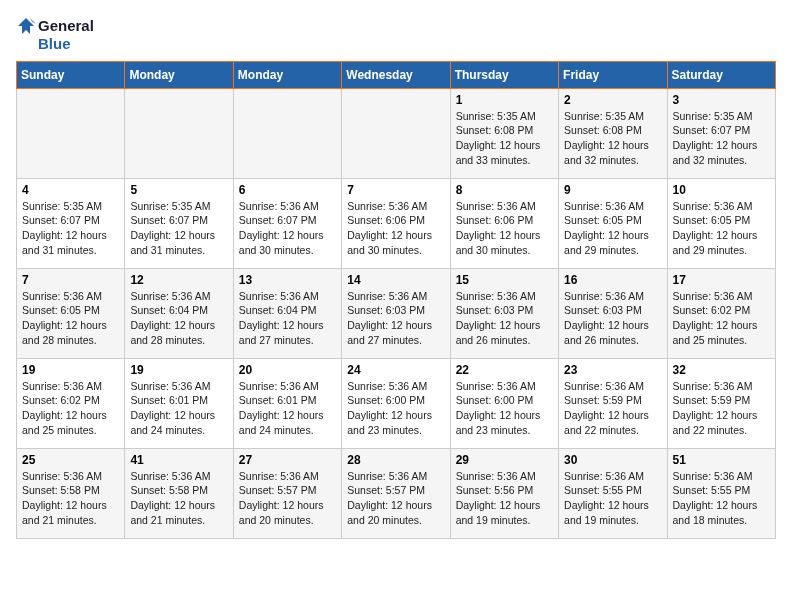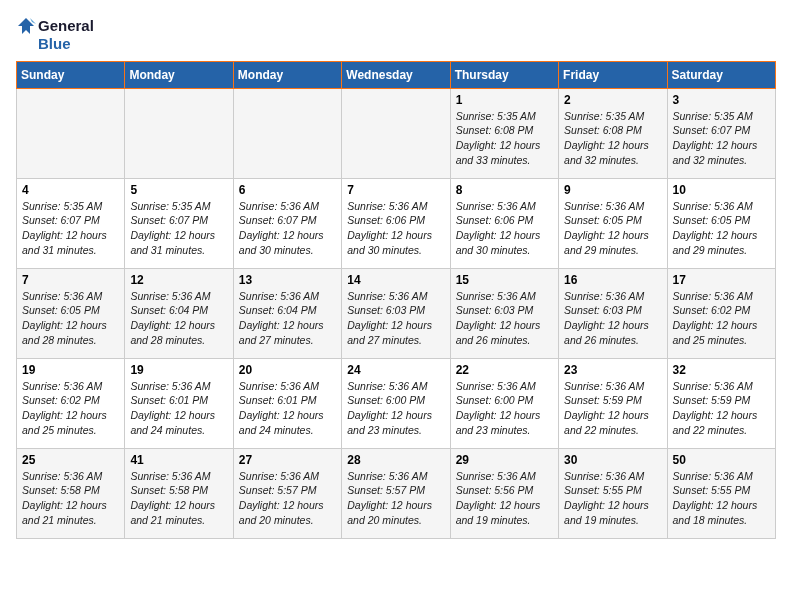--- a/index.html
+++ b/index.html
@@ -68,21 +68,20 @@
     .day-number {
       font-weight: bold;
       font-size: 12px;
       display: block;
       margin-bottom: 2px;
     }
     .day-info {
       font-size: 10.5px;
       color: #222;
       line-height: 1.4;
-      font-style: italic;
     }
     .empty-cell {
       background-color: #f5f5f5;
     }
   </style>
 </head>
 <body>
 
 <div class="header-area">
   <div class="logo">
@@ -333,21 +332,21 @@
 and 19 minutes.</div>
         </td>
         <td>
           <span class="day-number">30</span>
           <div class="day-info" style="white-space: pre-line;">Sunrise: 5:36 AM
 Sunset: 5:55 PM
 Daylight: 12 hours
 and 19 minutes.</div>
         </td>
         <td>
-          <span class="day-number">50</span>
+          <span class="day-number">51</span>
           <div class="day-info" style="white-space: pre-line;">Sunrise: 5:36 AM
 Sunset: 5:55 PM
 Daylight: 12 hours
 and 18 minutes.</div>
         </td>
       </tr>
     </tbody>
 </table>
 
 </body></html>

